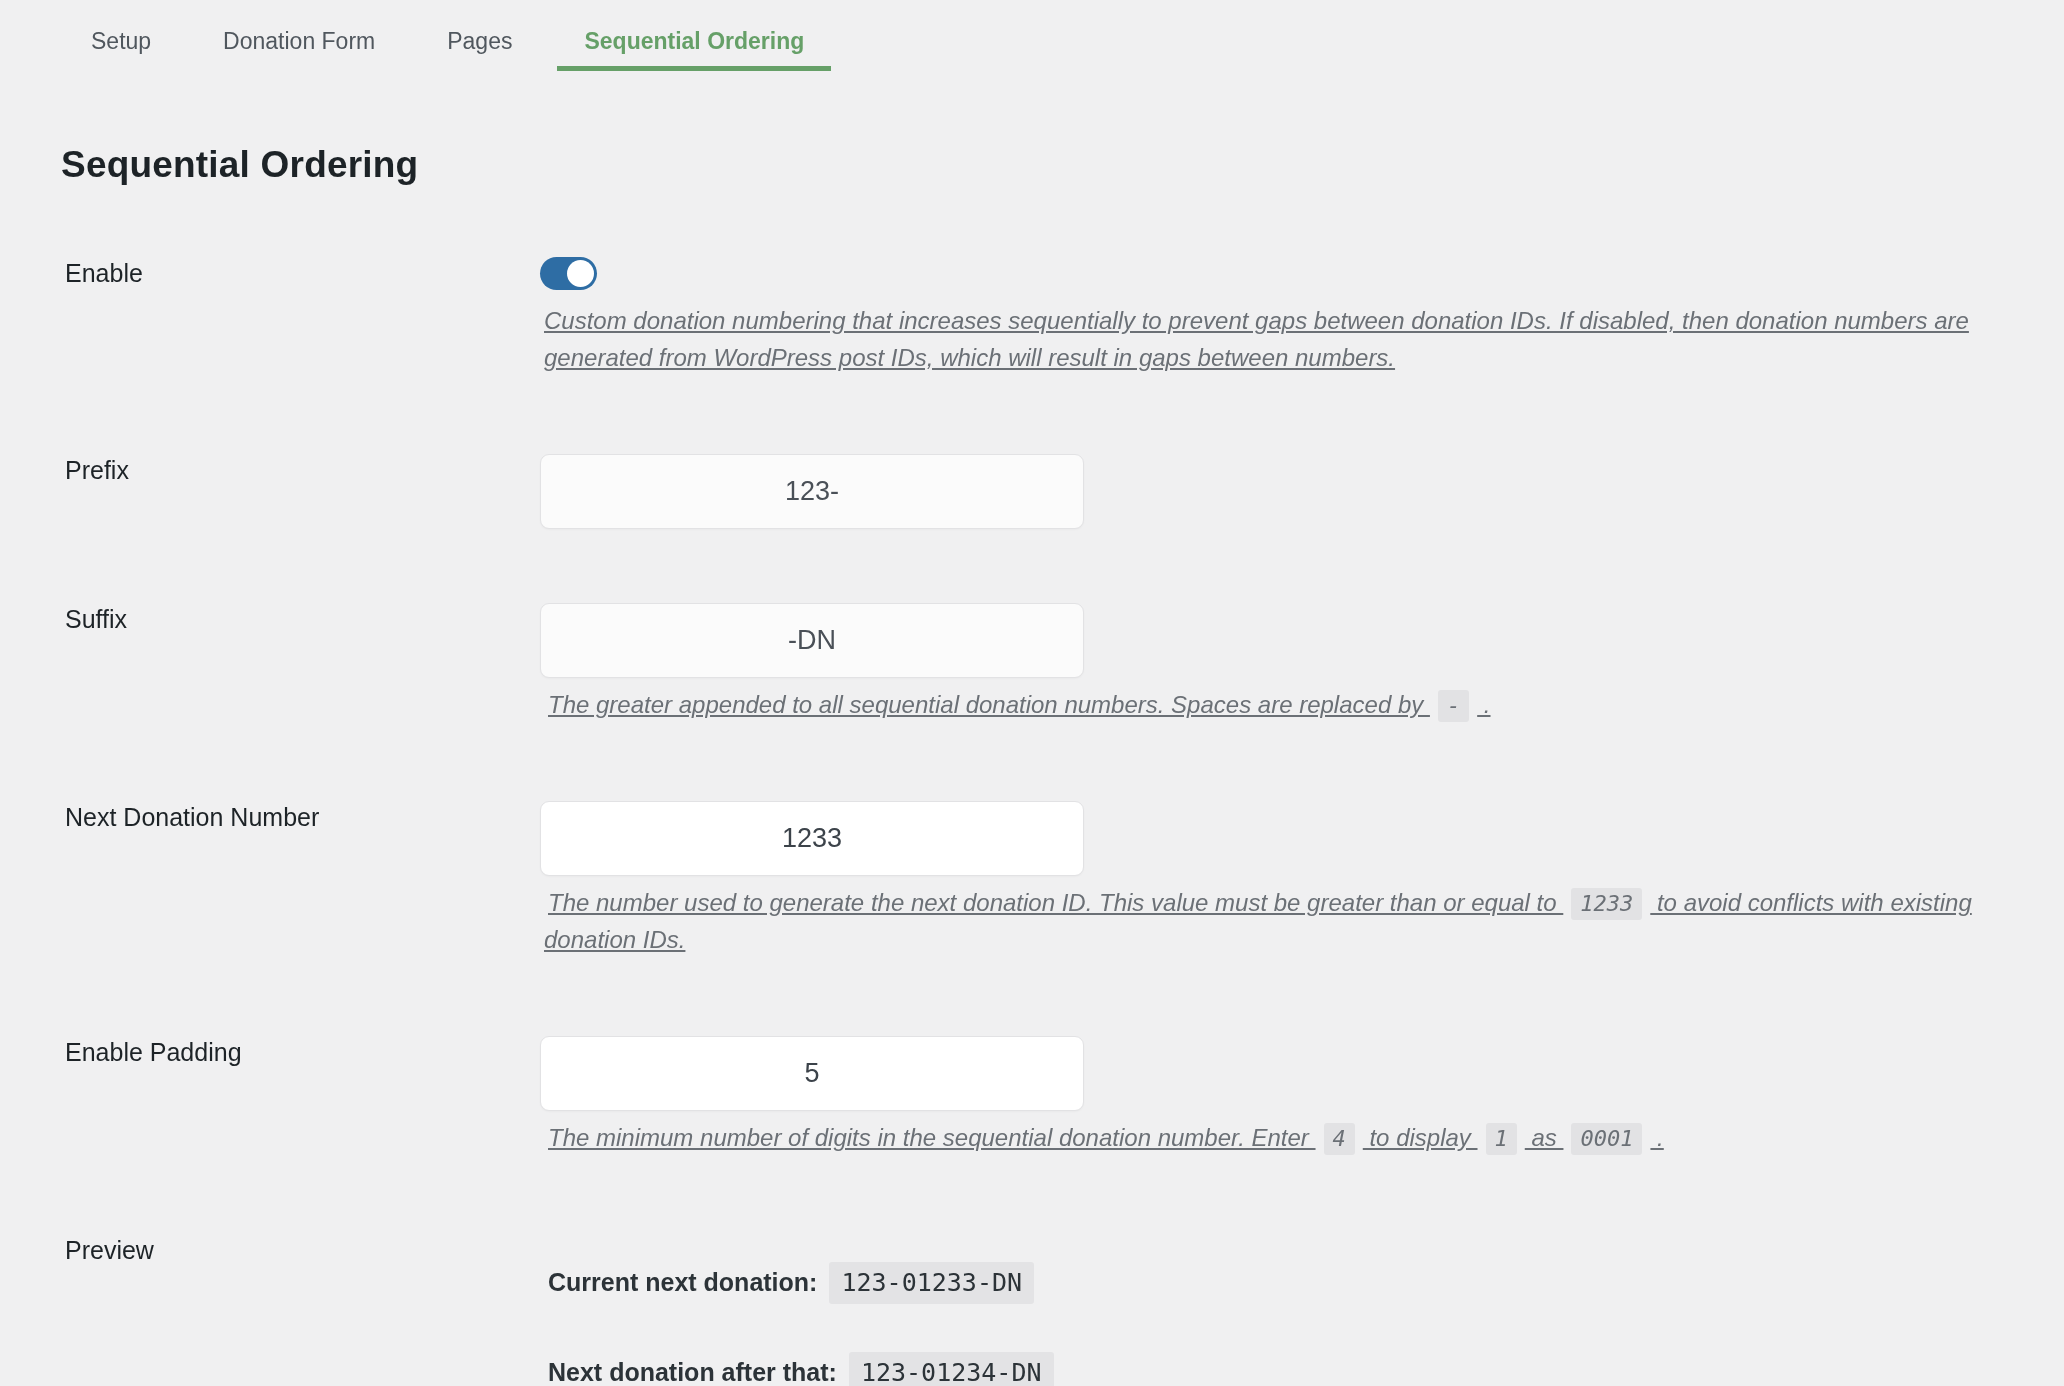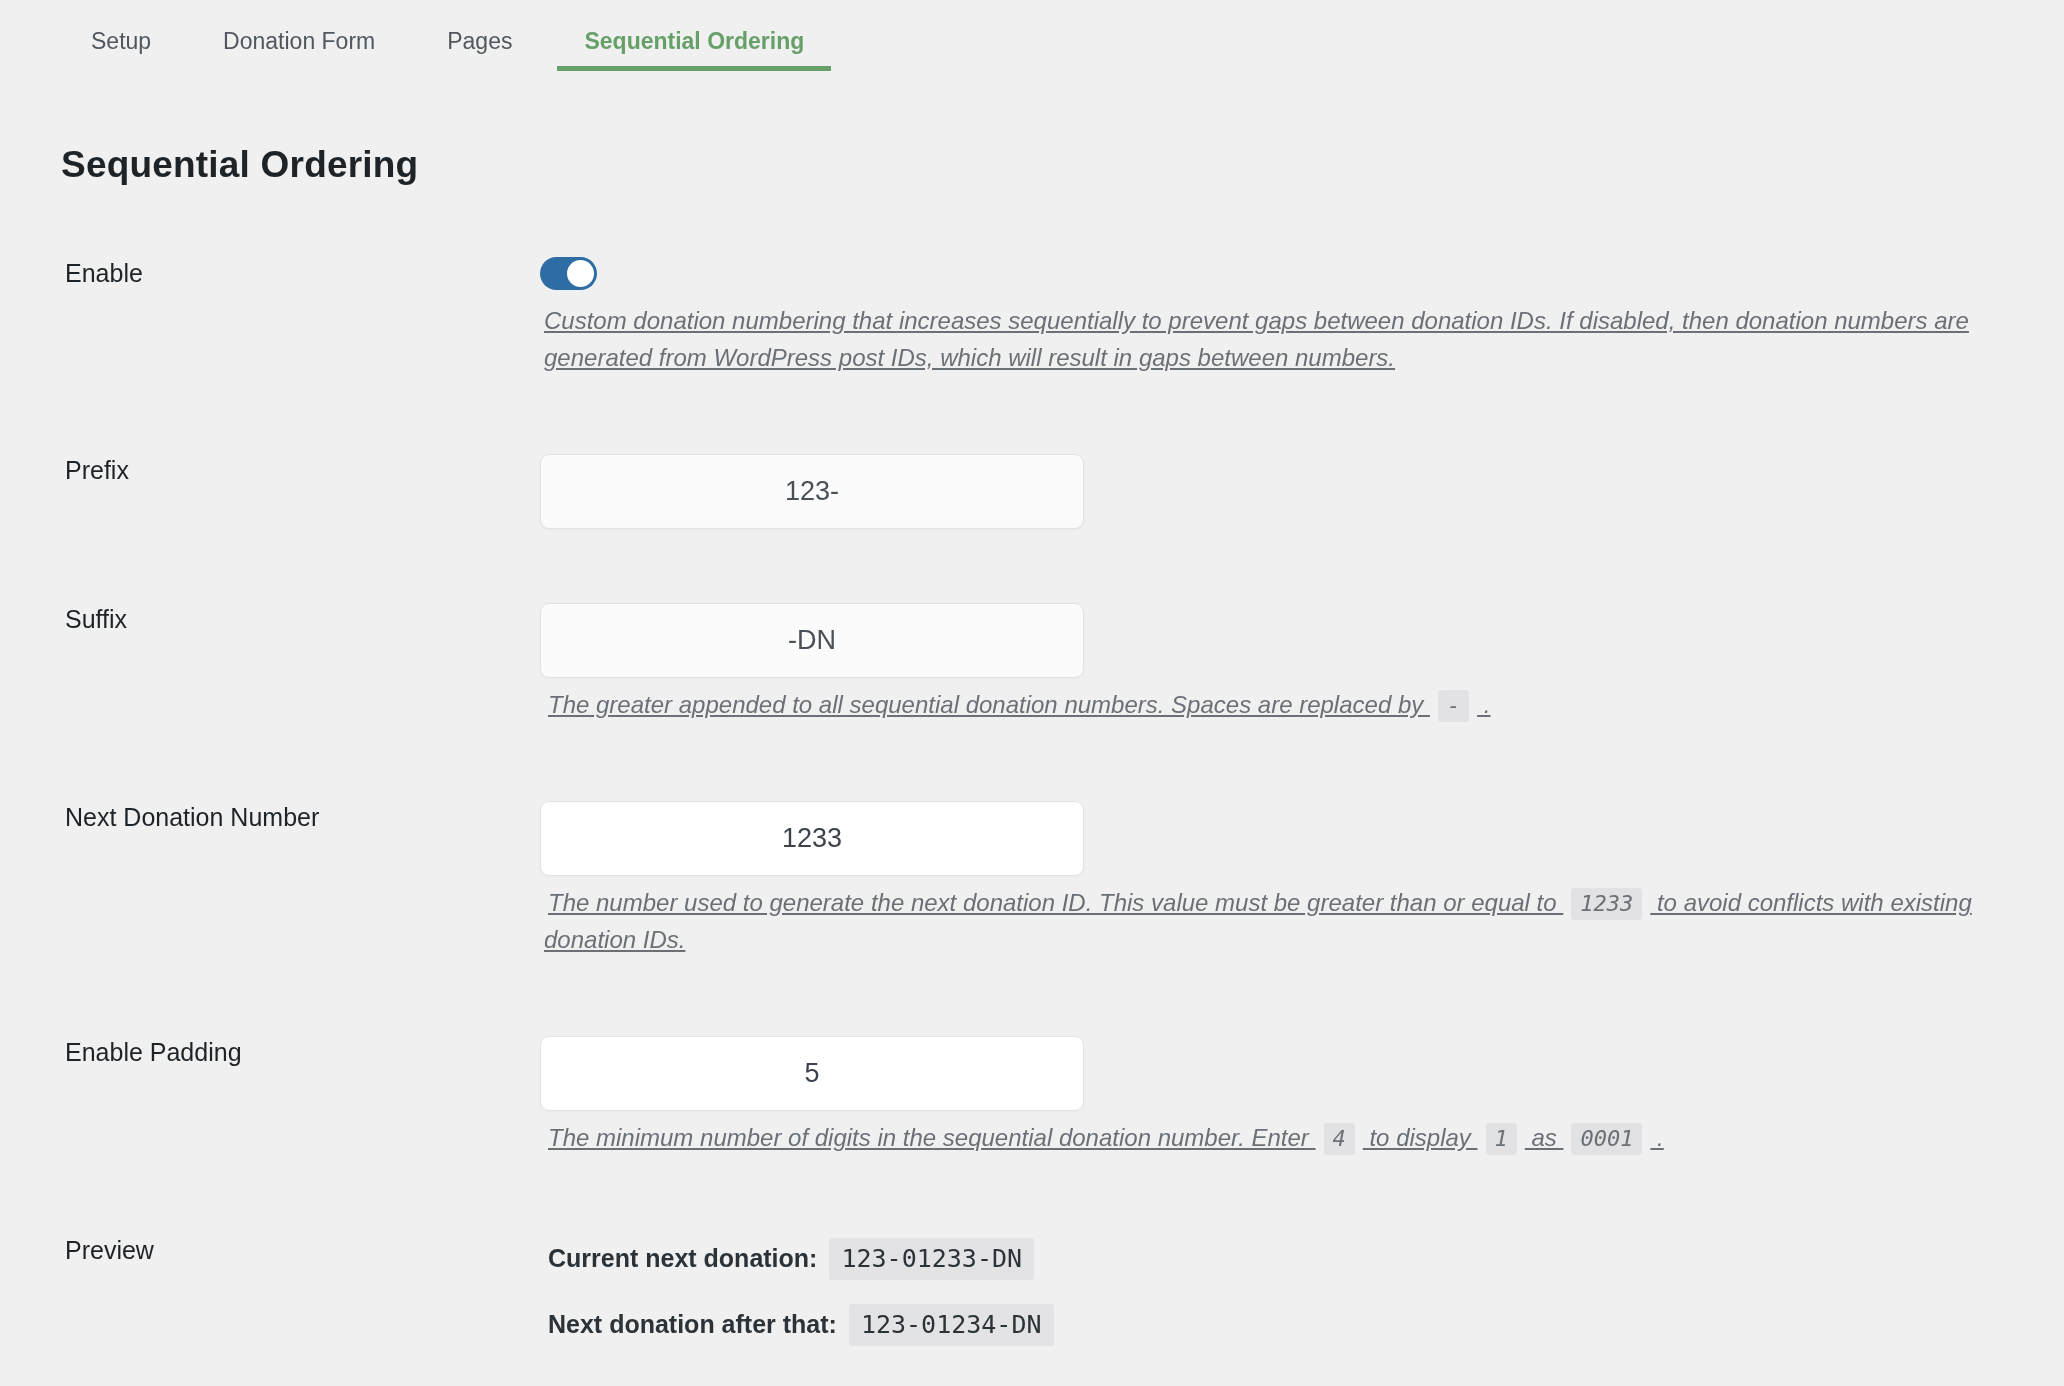--- a/index.html
+++ b/index.html
@@ -140,20 +140,21 @@
     background: #e3e3e5;
     color: #2c3338;
     font-family: "DejaVu Sans Mono", monospace;
     font-weight: 400;
     font-size: 25px;
     line-height: 32px;
     padding: 5px 12px;
     border-radius: 3px;
     margin-left: 8px;
     vertical-align: baseline;
+    margin-top: 24px;
   }
 </style>
 </head>
 <body>
 
 <div class="screen">
 
   <div class="tabbar">
     <div class="tab">Setup</div>
     <div class="tab">Donation Form</div>

